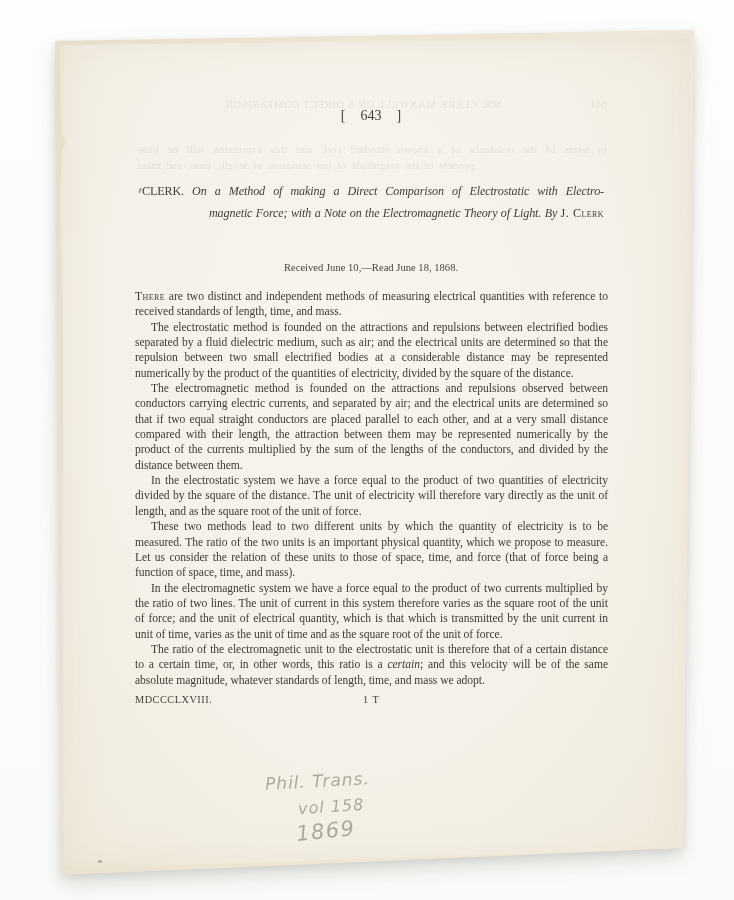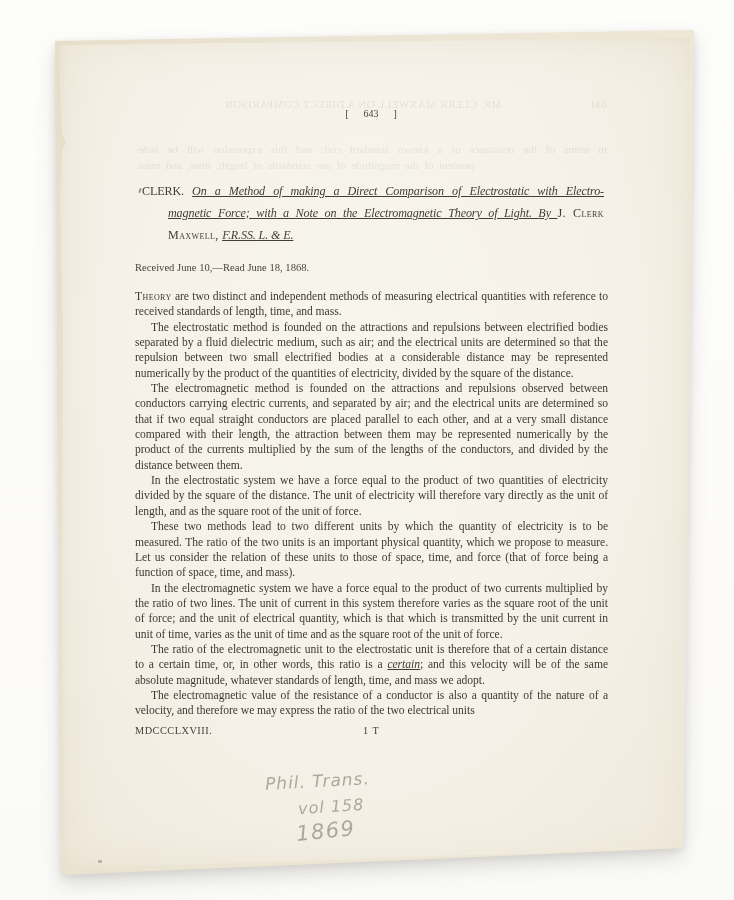--- a/index.html
+++ b/index.html
@@ -16,32 +16,32 @@
     clip-path:polygon(0px 11px,639px 0px,628px 818px,6px 845px);}
   
   .sheet{position:absolute;left:60px;top:38px;width:632px;height:832px;
     background:radial-gradient(ellipse at 48% 38%,#f8f5ee 0%,#f5f1e8 55%,#efe9db 100%);
     clip-path:polygon(0px 7px,630px 0px,619px 810px,4px 831px,2px 520px,3px 300px,0px 160px,2px 112px,6px 104px,2px 96px,0px 62px);}
   .sheet::after{content:"";position:absolute;inset:0;pointer-events:none;
     box-shadow:inset 0 0 46px rgba(190,172,132,.16),inset 0 0 8px rgba(190,172,132,.10);}
   .ink{color:#3f3a33;}
   
   .folio{position:absolute;top:70px;left:75px;width:472px;text-align:center;
-    font-size:10px;color:#46413a;}
+    font-size:14px;color:#46413a;}
   .folio .bkt{margin:0 15px;}
   
   .heading{position:absolute;left:108px;top:143px;width:436px;
     font-size:12.1px;line-height:21.8px;letter-spacing:-.12px;color:#423d35;}
-  .h-line{text-align:justify;}
+  .h-line{text-align:justify;margin-left:41px;}
   .h-line.jl{text-align-last:justify;}
   .h-line.first{margin-left:-26px;}
-  .it{font-style:italic;text-decoration:underline;}
+  .it{font-style:italic;}
   .sc{font-variant:small-caps;letter-spacing:.4px;}
   
-  .received{position:absolute;top:224px;left:75px;width:472px;text-align:left;
+  .received{position:absolute;top:224px;left:75px;width:472px;text-align:center;
     font-size:10.6px;color:#4a443b;}
   
   .bodycol{position:absolute;left:75px;top:251px;width:473px;
     font-size:11.6px;line-height:15.35px;letter-spacing:-.04px;
     text-align:justify;color:#3f3a33;}
   .bodycol p{margin:0;}
   .bodycol p.ind{text-indent:16px;}
   
   .footrow{position:relative;margin-top:4px;height:15px;font-size:10.3px;color:#46413a;}
   .footrow .date{letter-spacing:.5px;}
@@ -84,35 +84,33 @@
     <div class="folio ink">
       <span class="bkt">[</span><span>643</span><span class="bkt">]</span>
     </div>
 
     <span class="speck"></span>
     <span class="chip"></span>
 
     <div class="heading">
         <div class="h-line jl first"><span>CLERK. </span><span class="it">On a Method of making a Direct Comparison of Electrostatic with Electro-</span></div>
         <div class="h-line jl"><span class="it">magnetic Force; with a Note on the Electromagnetic Theory of Light. </span><span class="it">By </span><span class="sc">J. Clerk</span></div>
-        <div class="h-line"><span class="sc">Maxwell, </span><span class="it">F.R.SS. L. &amp; E.</span></div>
       </div>
 
     <div class="received">Received June 10,—Read June 18, 1868.</div>
 
     <div class="bodycol">
       <div id="paras">
-          <p><span class="sc">Theory</span><span> are two distinct and independent methods of measuring electrical quantities with reference to received standards of length, time, and mass.</span></p>
+          <p><span class="sc">There</span><span> are two distinct and independent methods of measuring electrical quantities with reference to received standards of length, time, and mass.</span></p>
           <p class="ind"><span>The electrostatic method is founded on the attractions and repulsions between electrified bodies separated by a fluid dielectric medium, such as air; and the electrical units are determined so that the repulsion between two small electrified bodies at a considerable distance may be represented numerically by the product of the quantities of electricity, divided by the square of the distance.</span></p>
           <p class="ind"><span>The electromagnetic method is founded on the attractions and repulsions observed between conductors carrying electric currents, and separated by air; and the electrical units are determined so that if two equal straight conductors are placed parallel to each other, and at a very small distance compared with their length, the attraction between them may be represented numerically by the product of the currents multiplied by the sum of the lengths of the conductors, and divided by the distance between them.</span></p>
           <p class="ind"><span>In the electrostatic system we have a force equal to the product of two quantities of electricity divided by the square of the distance.  The unit of electricity will therefore vary directly as the unit of length, and as the square root of the unit of force.</span></p>
           <p class="ind"><span>These two methods lead to two different units by which the quantity of electricity is to be measured.  The ratio of the two units is an important physical quantity, which we propose to measure.  Let us consider the relation of these units to those of space, time, and force (that of force being a function of space, time, and mass).</span></p>
           <p class="ind"><span>In the electromagnetic system we have a force equal to the product of two currents multiplied by the ratio of two lines.  The unit of current in this system therefore varies as the square root of the unit of force; and the unit of electrical quantity, which is that which is transmitted by the unit current in unit of time, varies as the unit of time and as the square root of the unit of force.</span></p>
           <p class="ind"><span>The ratio of the electromagnetic unit to the electrostatic unit is therefore that of a certain distance to a certain time, or, in other words, this ratio is a </span><span class="it">certain</span><span>; and this velocity will be of the same absolute magnitude, whatever standards of length, time, and mass we adopt.</span></p>
-          <p class="ind"><span>The electromagnetic value of the resistance of a conductor is also a quantity of the nature of a velocity, and therefore we may express the ratio of the two electrical units</span></p>
         </div>
       <div class="footrow">
         <span class="date">MDCCCLXVIII.</span>
         <span class="sig">1 T</span>
       </div>
     </div>
 
     <div class="pencil">
       <span class="pl1">Phil. Trans.</span>
       <span class="pl2">vol 158</span>

